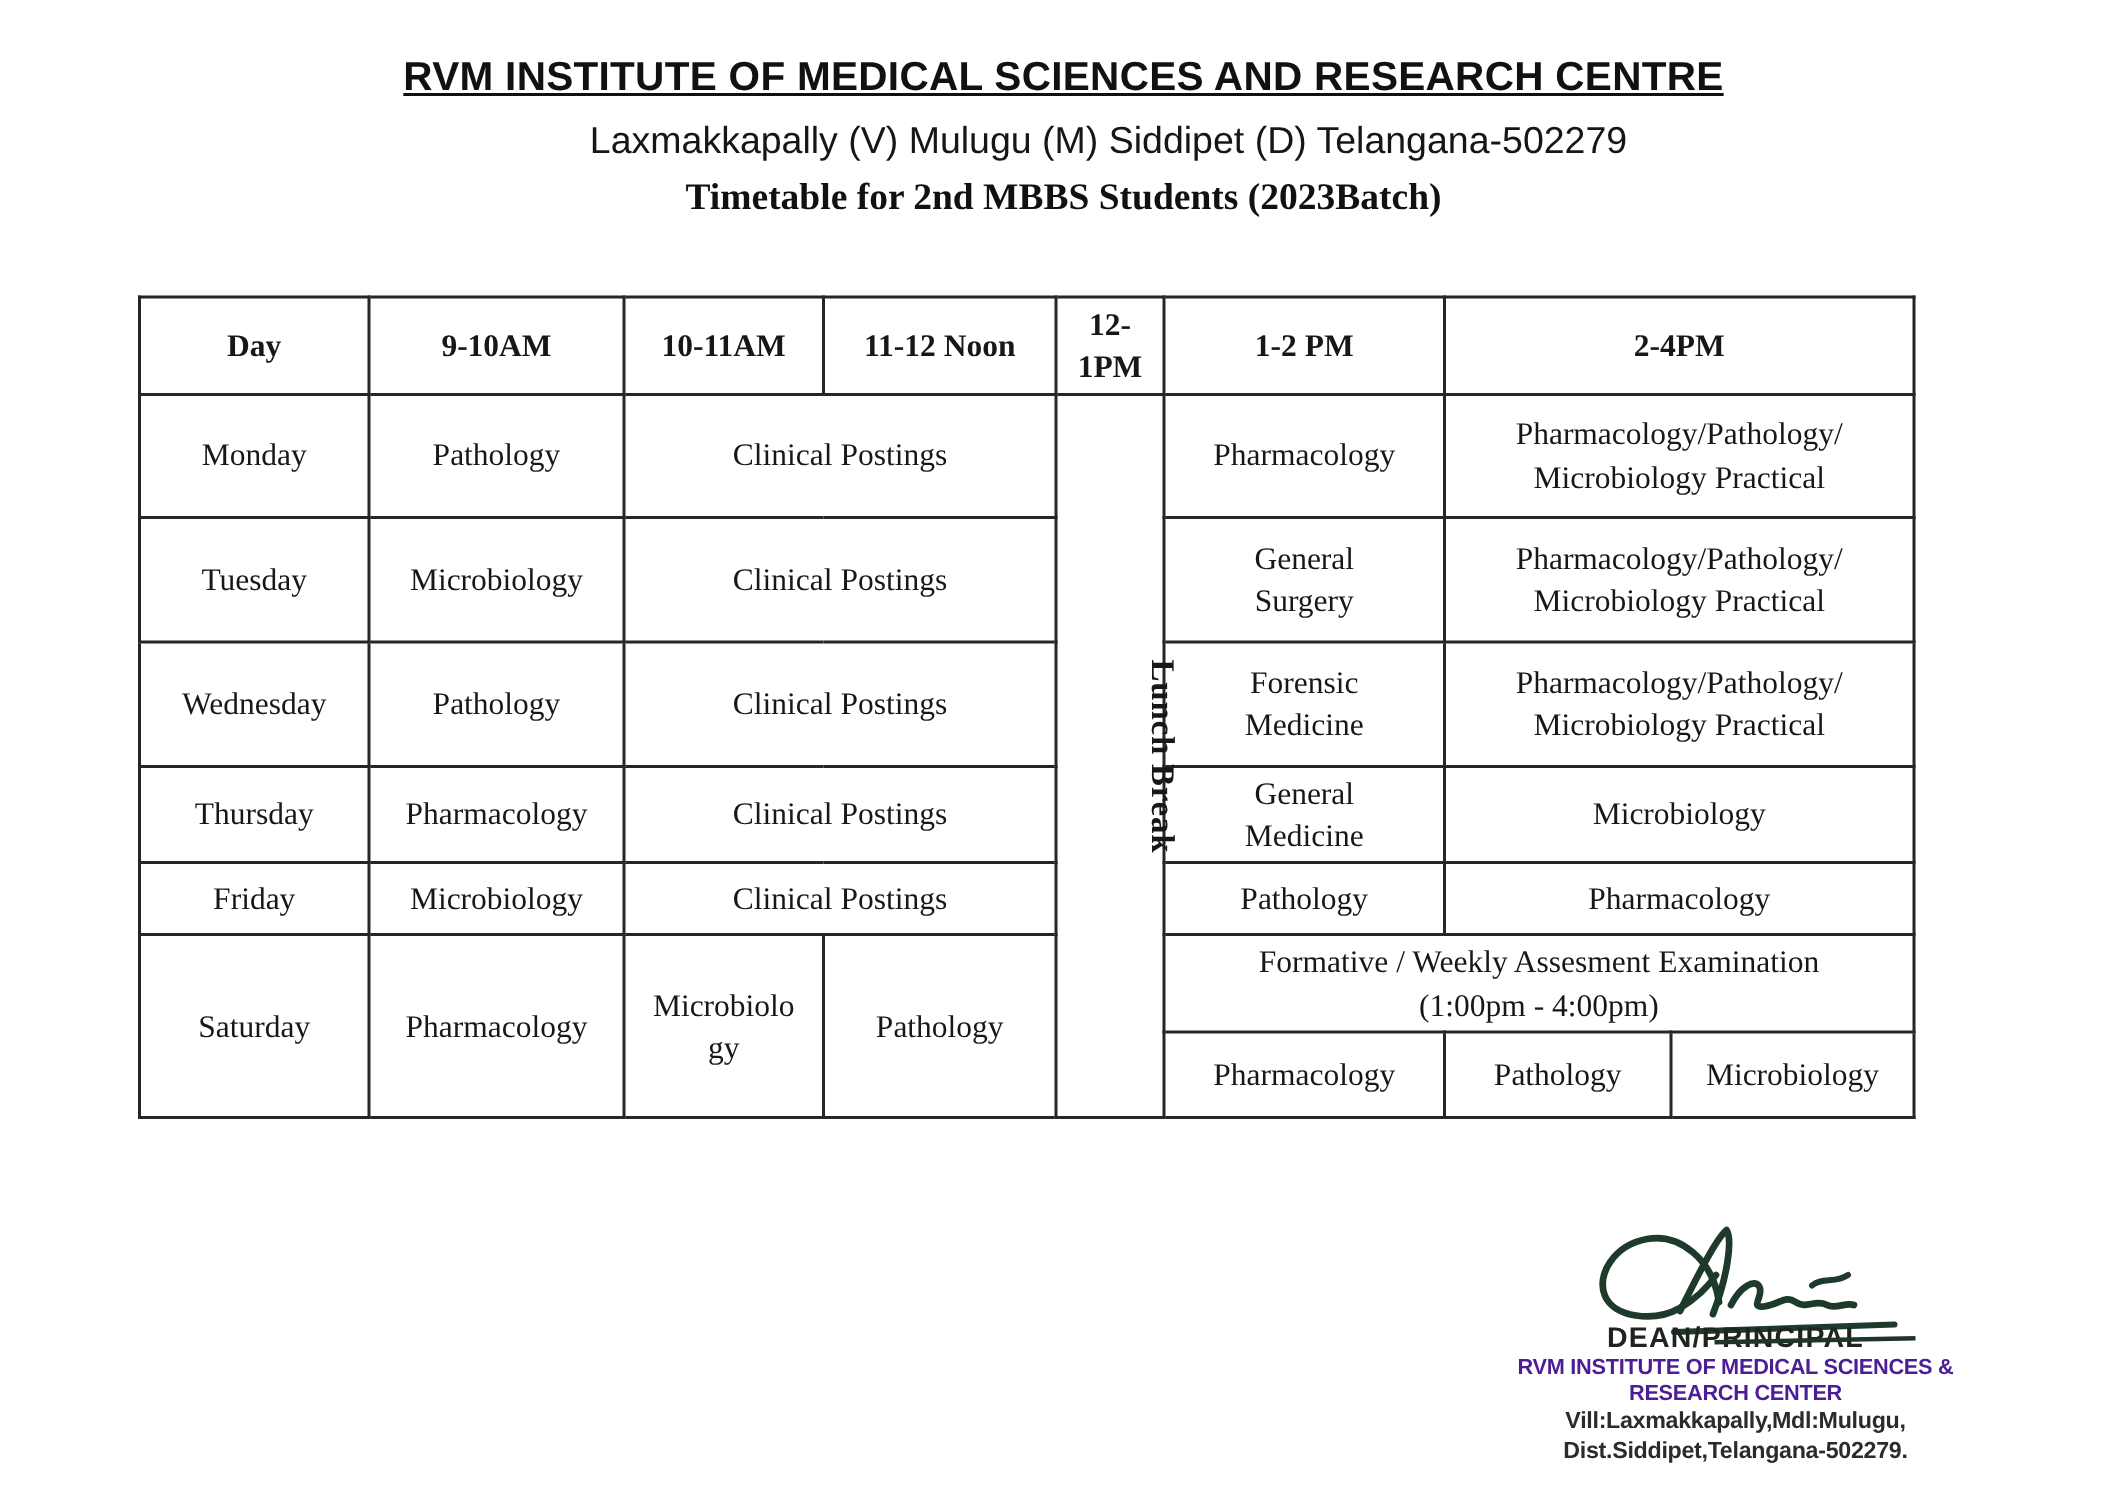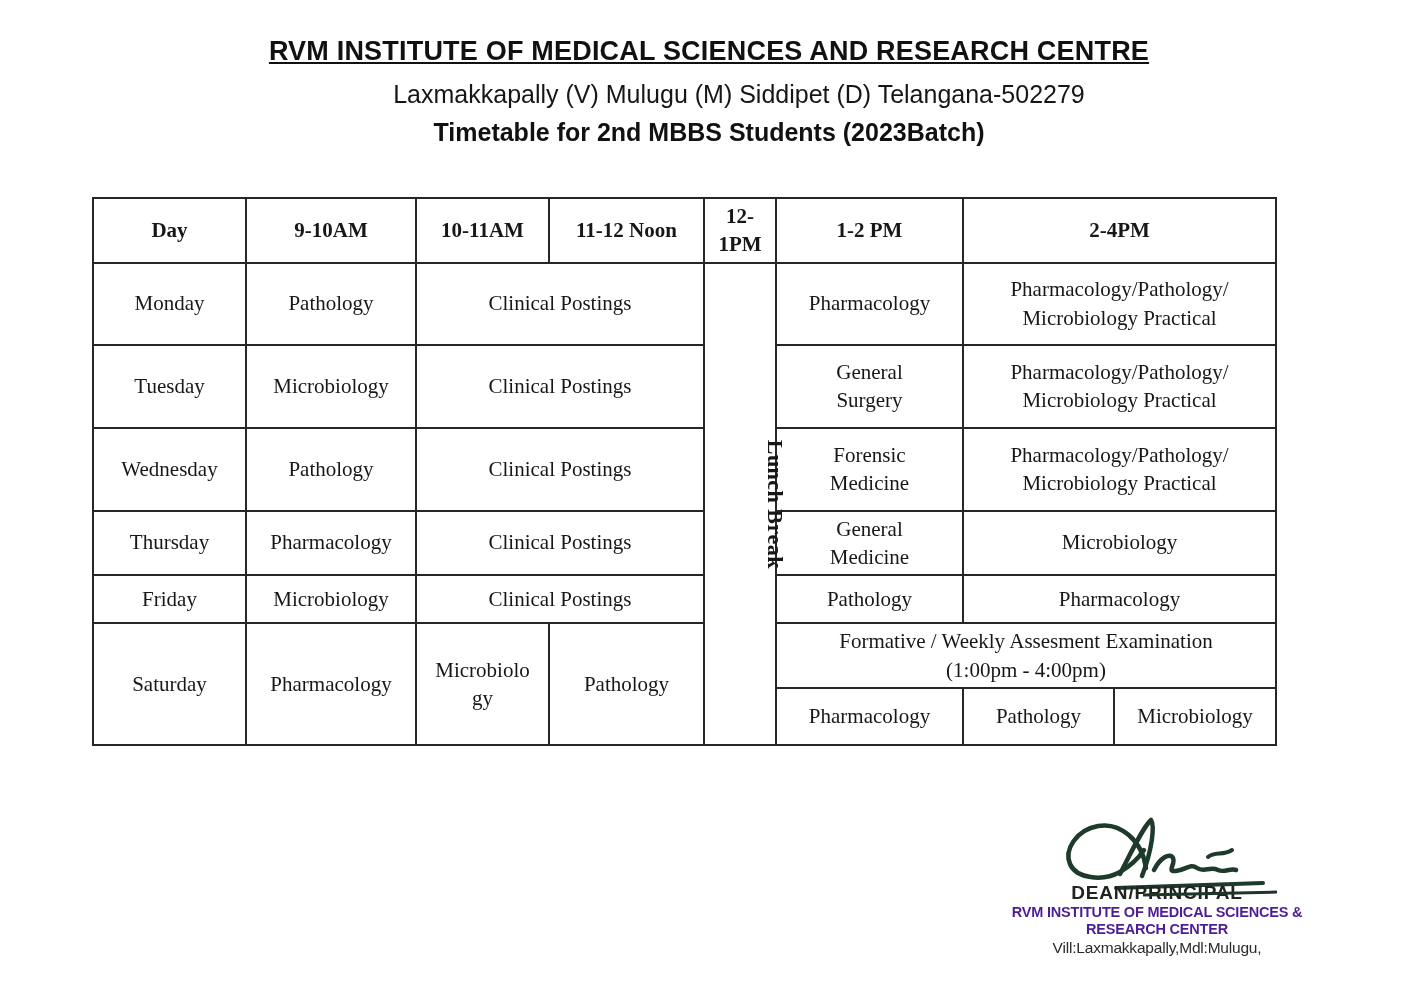--- a/index.html
+++ b/index.html
@@ -19,21 +19,21 @@
     font-family: "Liberation Sans", sans-serif;
     font-size: 27px; font-weight: bold; letter-spacing: 0.2px; color: #111; text-decoration: underline;
   }
   .head-line2 {
     position: absolute; top: 80px; left: 0; width: 100%;
     font-family: "Liberation Sans", sans-serif;
     font-size: 25px; font-weight: normal; color: #161616; margin-left: 30px;
   }
   .head-line3 {
     position: absolute; top: 118px; left: 0; width: 100%;
-    font-family: Liberation Sans, sans-serif;
+    font-family: Liberation Serif, serif;
     font-size: 25px; font-weight: bold; color: #111;
   }
 
   
   table.tt {
     position: absolute; left: 92px; top: 197px;
     width: 1183px; table-layout: fixed;
     border-collapse: collapse;
     font-size: 21px; color: #171717;
   }
@@ -68,21 +68,21 @@
   .sig-role {
     position: relative; display: inline-block;
     font-size: 19px; font-weight: bold; letter-spacing: 0.8px; color: #20241f;
   }
   .sig-strike {
     position: absolute; top: 46%; left: 42%; width: 78%;
     height: 3px; background: #1e3527; transform: rotate(-1.2deg);
     pointer-events: none;
   }
   .sig-org { font-size: 14.5px; font-weight: bold; letter-spacing: -0.2px; line-height: 1.18; color: #4c1d95; }
-  .sig-addr { font-size: 15.5px; font-weight: normal; letter-spacing: -0.2px; line-height: 1.3; color: #2b2b2b; }
+  .sig-addr { font-size: 15.5px; font-weight: bold; letter-spacing: -0.2px; line-height: 1.3; color: #2b2b2b; }
 </style>
 </head>
 <body>
 
 <div class="doc-head">
   <div class="head-line1">RVM INSTITUTE OF MEDICAL SCIENCES AND RESEARCH CENTRE</div>
   <div class="head-line2">Laxmakkapally (V) Mulugu (M) Siddipet (D) Telangana-502279</div>
   <div class="head-line3">Timetable for 2nd MBBS Students (2023Batch)</div>
 </div>
 
@@ -207,13 +207,14 @@
   </svg>
   <div>
     <span class="sig-role">
       <span>DEAN/PRINCIPAL</span>
       <span class="sig-strike"></span>
     </span>
   </div>
   <div class="sig-org">RVM INSTITUTE OF MEDICAL SCIENCES &amp;</div>
   <div class="sig-org">RESEARCH CENTER</div>
   <div class="sig-addr">Vill:Laxmakkapally,Mdl:Mulugu,</div>
+  <div class="sig-addr">Dist.Siddipet,Telangana-502279.</div>
 </div>
 
 </body></html>

